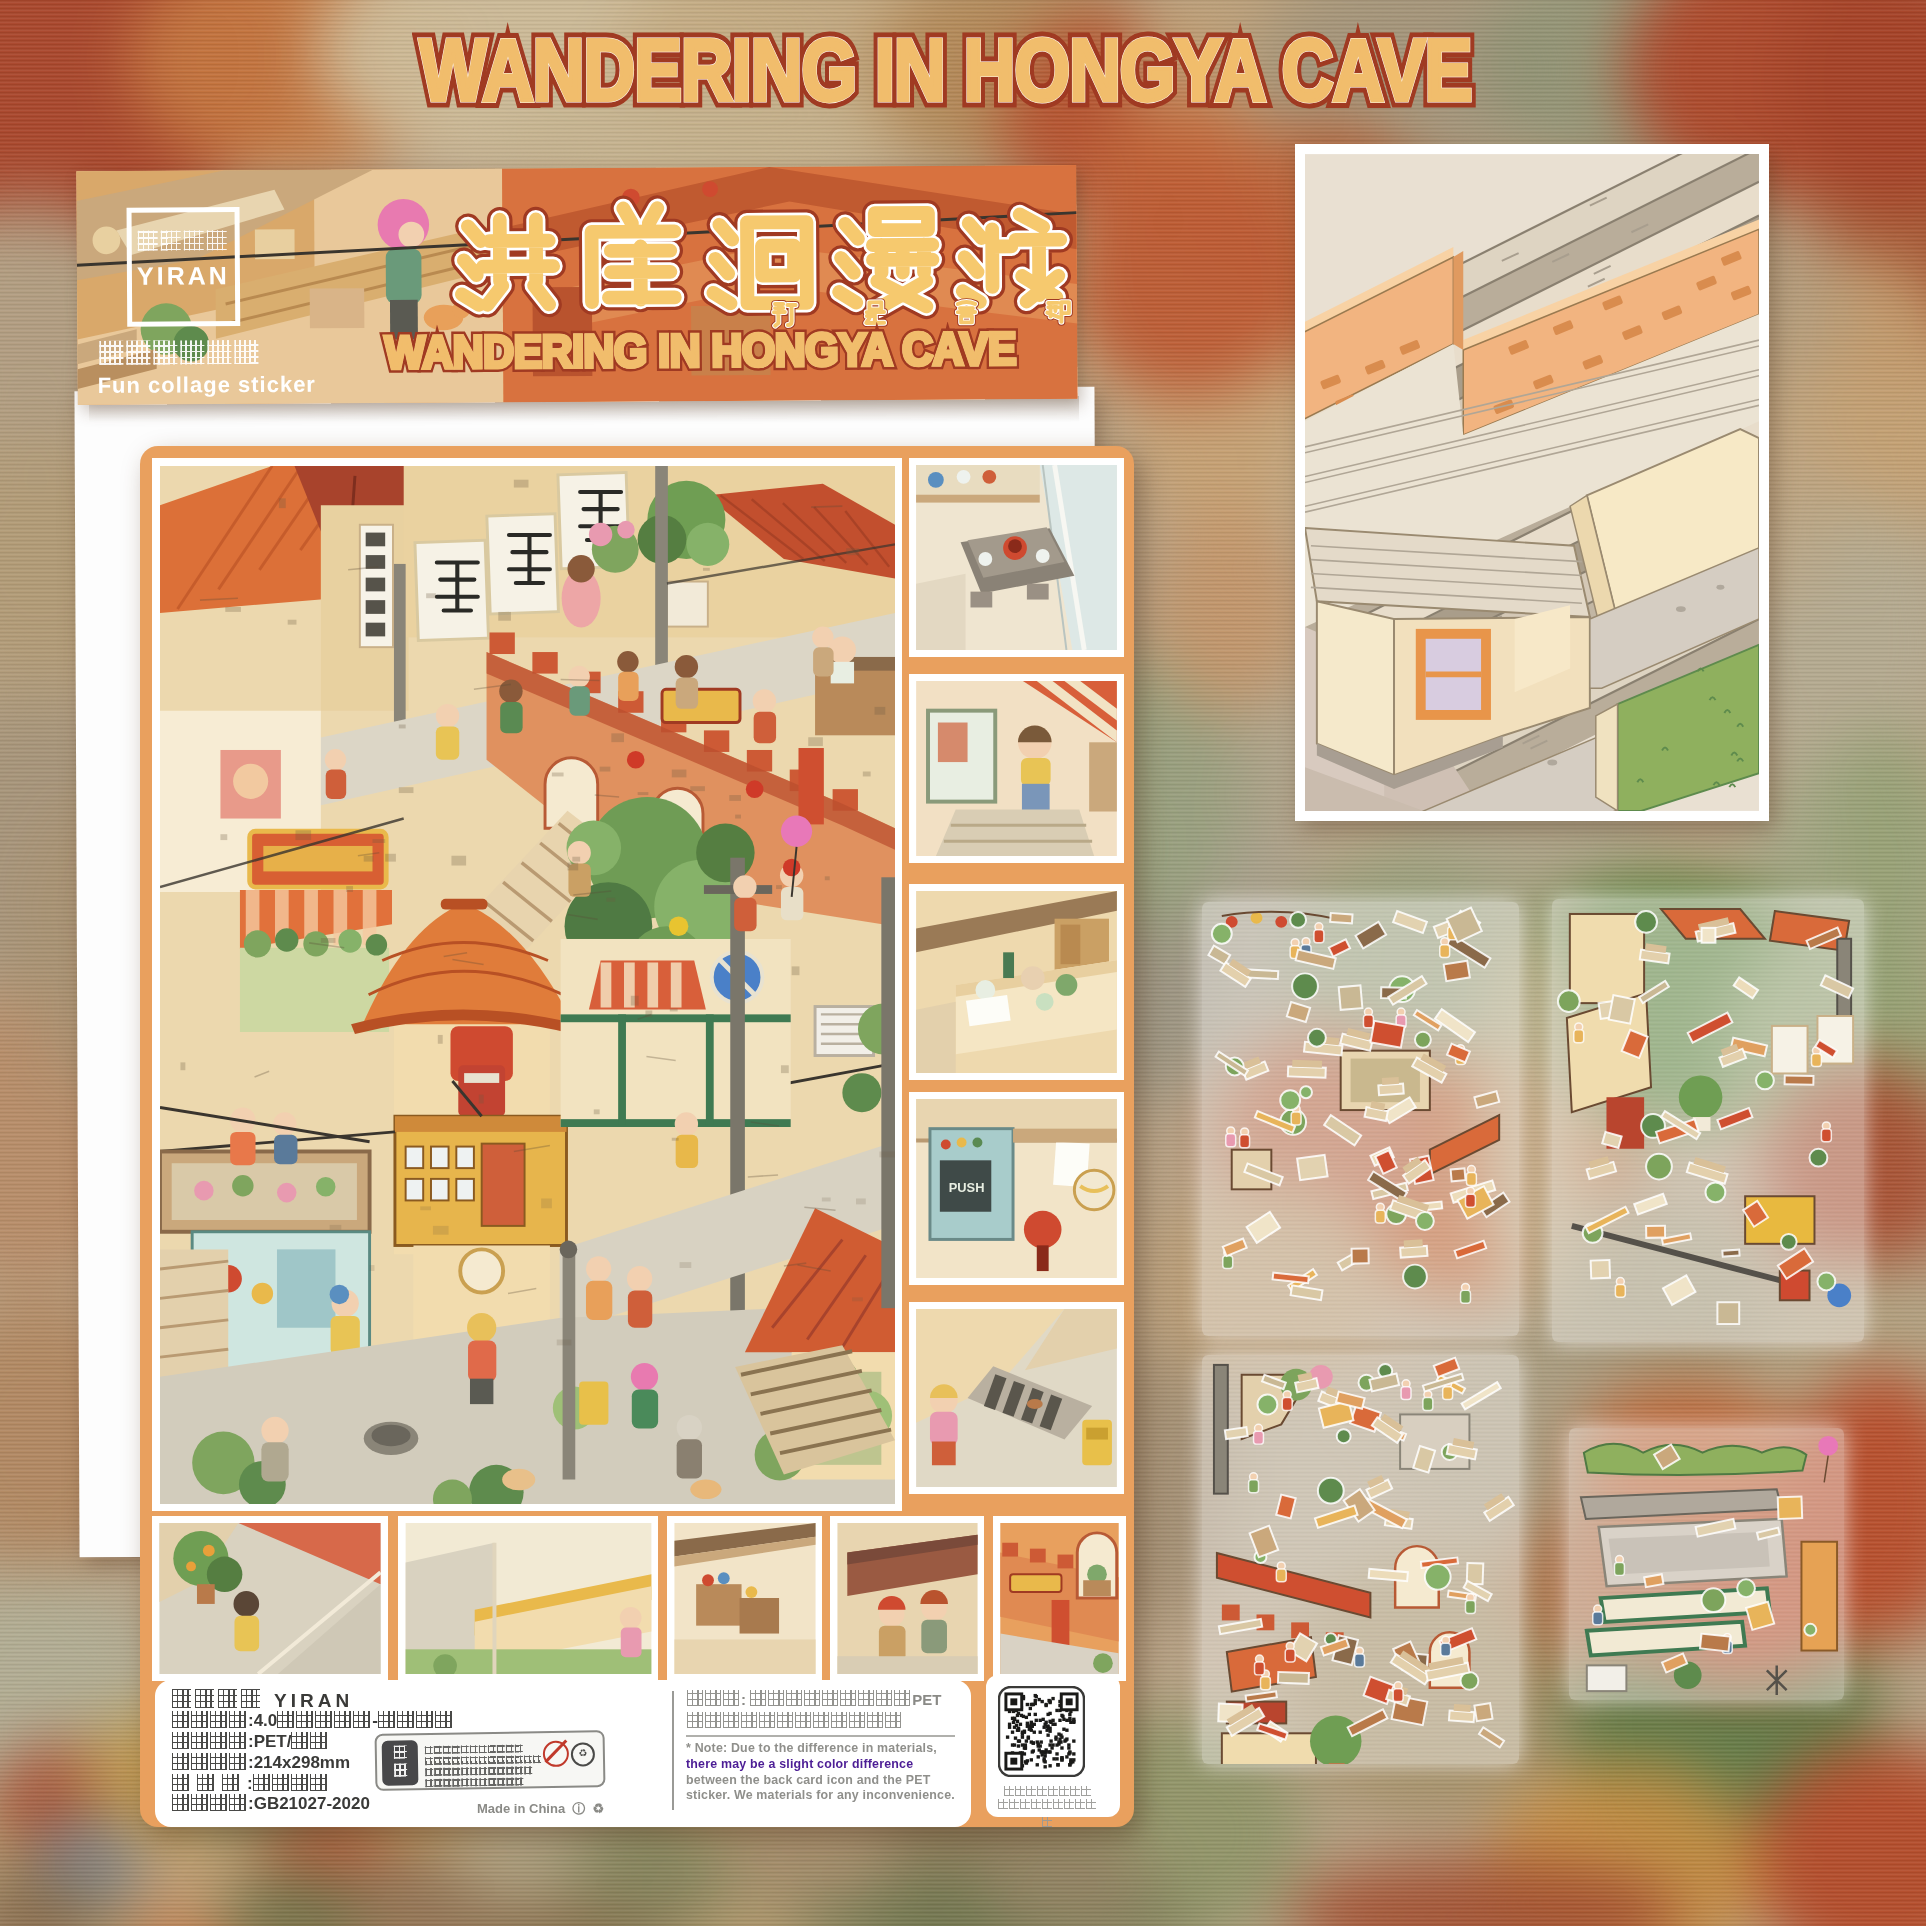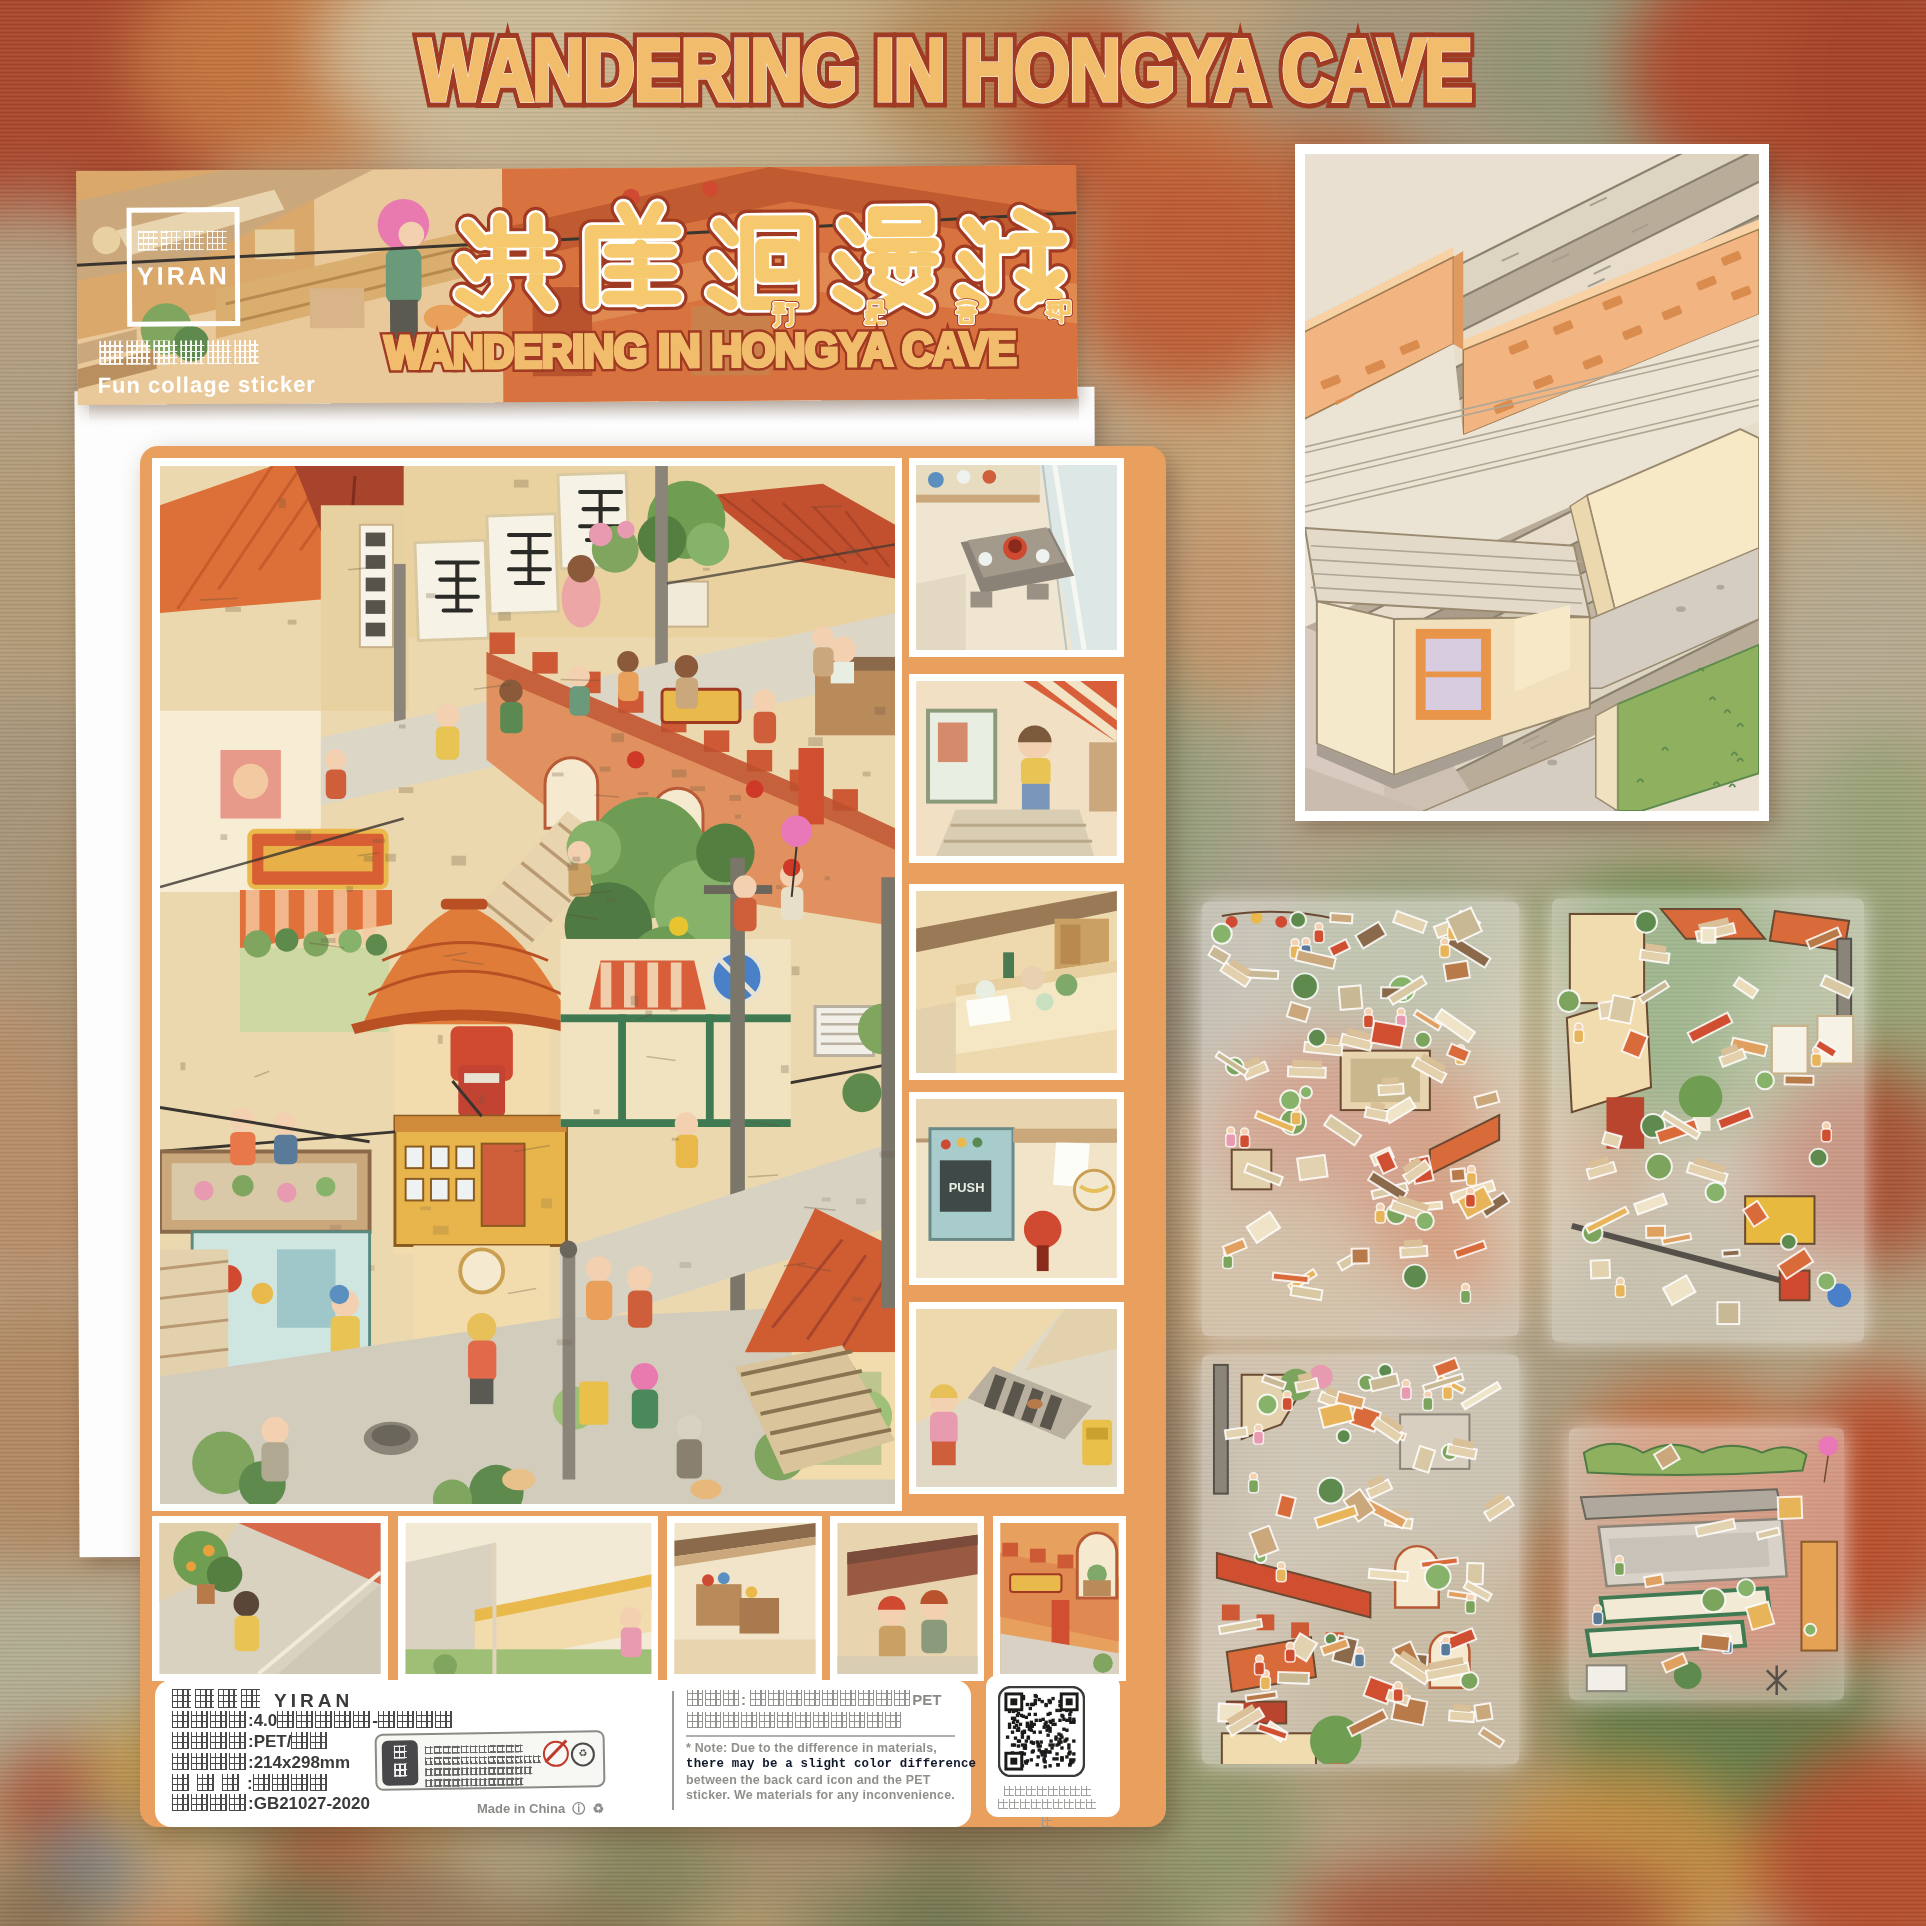--- a/index.html
+++ b/index.html
@@ -188,21 +188,21 @@
       <div style="text-align:center;color:#fff;font-weight:bold;font-size:25px;letter-spacing:3px;margin-top:8px;">YIRAN</div>
     </div>
 <div class="abs" style="left:249px;top:156px;width:748px;height:59px;">
 <div style="position:absolute;left:0px;top:0px;width:748px;text-align:center;font-size:46px;font-weight:bold;letter-spacing:-0.5px;white-space:nowrap;transform:scaleX(0.93);transform-origin:center top;-webkit-text-stroke:9px #a03a22;color:#a03a22;">WANDERING IN HONGYA CAVE</div>
       <div style="position:absolute;left:0px;top:0px;width:748px;text-align:center;font-size:46px;font-weight:bold;letter-spacing:-0.5px;white-space:nowrap;transform:scaleX(0.93);transform-origin:center top;-webkit-text-stroke:3px #ffffff;color:#fff;">WANDERING IN HONGYA CAVE</div>
       <div style="position:absolute;left:0px;top:0px;width:748px;text-align:center;font-size:46px;font-weight:bold;letter-spacing:-0.5px;white-space:nowrap;transform:scaleX(0.93);transform-origin:center top;-webkit-text-stroke:4px #f1bd6c;color:#f1bd6c;">WANDERING IN HONGYA CAVE</div>
 </div>
 <div class="abs" style="left:22px;top:170px;"><span class="zh" style="width:24px;height:24px;margin-right:3px;color:#ffffff;opacity:0.92"></span><span class="zh" style="width:24px;height:24px;margin-right:3px;color:#ffffff;opacity:0.92"></span><span class="zh" style="width:24px;height:24px;margin-right:3px;color:#ffffff;opacity:0.92"></span><span class="zh" style="width:24px;height:24px;margin-right:3px;color:#ffffff;opacity:0.92"></span><span class="zh" style="width:24px;height:24px;margin-right:3px;color:#ffffff;opacity:0.92"></span><span class="zh" style="width:24px;height:24px;margin-right:3px;color:#ffffff;opacity:0.92"></span></div>
 <div class="abs" style="left:20px;top:202px;color:#fff;font-size:22px;font-weight:bold;letter-spacing:1px;">Fun collage sticker</div>
 </div>
-<div class="abs" style="left:140px;top:446px;width:994px;height:1381px;background:#e9a05e;border-radius:18px;box-shadow:8px 10px 26px rgba(80,50,25,.4);padding-left:32px;">
+<div class="abs" style="left:140px;top:446px;width:994px;height:1381px;background:#e9a05e;border-radius:18px;box-shadow:8px 10px 26px rgba(80,50,25,.4);">
 <div class="panel" style="left:12px;top:12px;width:750px;height:1053px;padding:8px;">
 <svg width="735" height="1038" viewBox="0 0 754 1060" preserveAspectRatio="none">
 <rect width="754" height="1060" fill="#ecd8ae"></rect>
         <polygon points="0,150 0,40 115,0 330,0 180,135" fill="#dc7038"></polygon>
         <line x1="18" y1="146" x2="115" y2="0" stroke="#b85024" stroke-width="3" opacity="0.6"></line>
         <line x1="60" y1="126" x2="145" y2="0" stroke="#b85024" stroke-width="3" opacity="0.6"></line>
         <line x1="102" y1="106" x2="175" y2="0" stroke="#b85024" stroke-width="3" opacity="0.6"></line>
         <line x1="144" y1="86" x2="205" y2="0" stroke="#b85024" stroke-width="3" opacity="0.6"></line>
         <line x1="186" y1="66" x2="235" y2="0" stroke="#b85024" stroke-width="3" opacity="0.6"></line>
         <line x1="228" y1="46" x2="265" y2="0" stroke="#b85024" stroke-width="3" opacity="0.6"></line>
@@ -713,21 +713,21 @@
       <div class="abs" style="left:166px;top:8px;width:22px;height:22px;border:2.5px solid #c0392b;border-radius:50%;"></div>
       <div class="abs" style="left:164px;top:17px;width:30px;height:3px;background:#c0392b;transform:rotate(-45deg);"></div>
       <div class="abs" style="left:194px;top:10px;width:20px;height:20px;border:2px solid #4a4a48;border-radius:50%;font-size:10px;text-align:center;line-height:18px;color:#4a4a48;">♻</div>
     </div>
     <div class="abs" style="left:337px;top:1354px;color:#8a8a86;font-size:13px;font-weight:bold;">Made in China &nbsp;ⓘ &nbsp;♻</div>
     <div class="abs" style="left:532px;top:1245px;width:2px;height:119px;background:#9a9a96;"></div>
     <div class="abs" style="left:547px;top:1244px;"><span class="zh" style="width:16px;height:16px;margin-right:2px;color:#8a8a86;opacity:0.92"></span><span class="zh" style="width:16px;height:16px;margin-right:2px;color:#8a8a86;opacity:0.92"></span><span class="zh" style="width:16px;height:16px;margin-right:2px;color:#8a8a86;opacity:0.92"></span><span style="color:#8a8a86;font-size:15px;font-weight:bold;">: </span><span class="zh" style="width:16px;height:16px;margin-right:2px;color:#8a8a86;opacity:0.92"></span><span class="zh" style="width:16px;height:16px;margin-right:2px;color:#8a8a86;opacity:0.92"></span><span class="zh" style="width:16px;height:16px;margin-right:2px;color:#8a8a86;opacity:0.92"></span><span class="zh" style="width:16px;height:16px;margin-right:2px;color:#8a8a86;opacity:0.92"></span><span class="zh" style="width:16px;height:16px;margin-right:2px;color:#8a8a86;opacity:0.92"></span><span class="zh" style="width:16px;height:16px;margin-right:2px;color:#8a8a86;opacity:0.92"></span><span class="zh" style="width:16px;height:16px;margin-right:2px;color:#8a8a86;opacity:0.92"></span><span class="zh" style="width:16px;height:16px;margin-right:2px;color:#8a8a86;opacity:0.92"></span><span class="zh" style="width:16px;height:16px;margin-right:2px;color:#8a8a86;opacity:0.92"></span><span style="color:#8a8a86;font-size:15px;font-weight:bold;">PET</span></div>
     <div class="abs" style="left:547px;top:1266px;"><span class="zh" style="width:16px;height:16px;margin-right:2px;color:#8a8a86;opacity:0.92"></span><span class="zh" style="width:16px;height:16px;margin-right:2px;color:#8a8a86;opacity:0.92"></span><span class="zh" style="width:16px;height:16px;margin-right:2px;color:#8a8a86;opacity:0.92"></span><span class="zh" style="width:16px;height:16px;margin-right:2px;color:#8a8a86;opacity:0.92"></span><span class="zh" style="width:16px;height:16px;margin-right:2px;color:#8a8a86;opacity:0.92"></span><span class="zh" style="width:16px;height:16px;margin-right:2px;color:#8a8a86;opacity:0.92"></span><span class="zh" style="width:16px;height:16px;margin-right:2px;color:#8a8a86;opacity:0.92"></span><span class="zh" style="width:16px;height:16px;margin-right:2px;color:#8a8a86;opacity:0.92"></span><span class="zh" style="width:16px;height:16px;margin-right:2px;color:#8a8a86;opacity:0.92"></span><span class="zh" style="width:16px;height:16px;margin-right:2px;color:#8a8a86;opacity:0.92"></span><span class="zh" style="width:16px;height:16px;margin-right:2px;color:#8a8a86;opacity:0.92"></span><span class="zh" style="width:16px;height:16px;margin-right:2px;color:#8a8a86;opacity:0.92"></span></div>
     <div class="abs" style="left:546px;top:1289px;width:269px;height:2px;background:#b0b0ac;"></div>
     <div class="abs" style="left:546px;top:1295px;color:#8f8f8b;font-size:12.4px;font-weight:bold;letter-spacing:0.2px;">* Note: Due to the difference in materials,</div>
-    <div class="abs" style="left:546px;top:1311px;color:#0f172a;font-size:12.4px;font-weight:bold;letter-spacing:0.2px;font-family:Liberation Mono, monospace;">there may be a slight color difference</div>
+    <div class="abs" style="left:546px;top:1311px;color:#4c1d95;font-size:12.4px;font-weight:bold;letter-spacing:0.2px;">there may be a slight color difference</div>
     <div class="abs" style="left:546px;top:1327px;color:#8f8f8b;font-size:12.4px;font-weight:bold;letter-spacing:0.2px;">between the back card icon and the PET</div>
     <div class="abs" style="left:546px;top:1342px;color:#8f8f8b;font-size:12.4px;font-weight:bold;letter-spacing:0.2px;">sticker. We materials for any inconvenience.</div>
 <div class="panel" style="left:846px;top:1229px;width:134px;height:142px;border-radius:12px;"></div>
 <svg class="abs" style="left:858px;top:1240px;" width="87" height="91" viewBox="0 0 88 92">
       <rect x="1" y="1" width="86" height="90" rx="12" fill="#fff" stroke="#3a3a38" stroke-width="2.5"></rect>
       <rect x="49" y="27" width="3.4" height="3.4" fill="#1a1a18"></rect>
       <rect x="20" y="54" width="3.4" height="3.4" fill="#1a1a18"></rect>
       <rect x="72" y="35" width="3.4" height="3.4" fill="#1a1a18"></rect>
       <rect x="63" y="61" width="3.4" height="3.4" fill="#1a1a18"></rect>
       <rect x="19" y="78" width="3.4" height="3.4" fill="#1a1a18"></rect>

